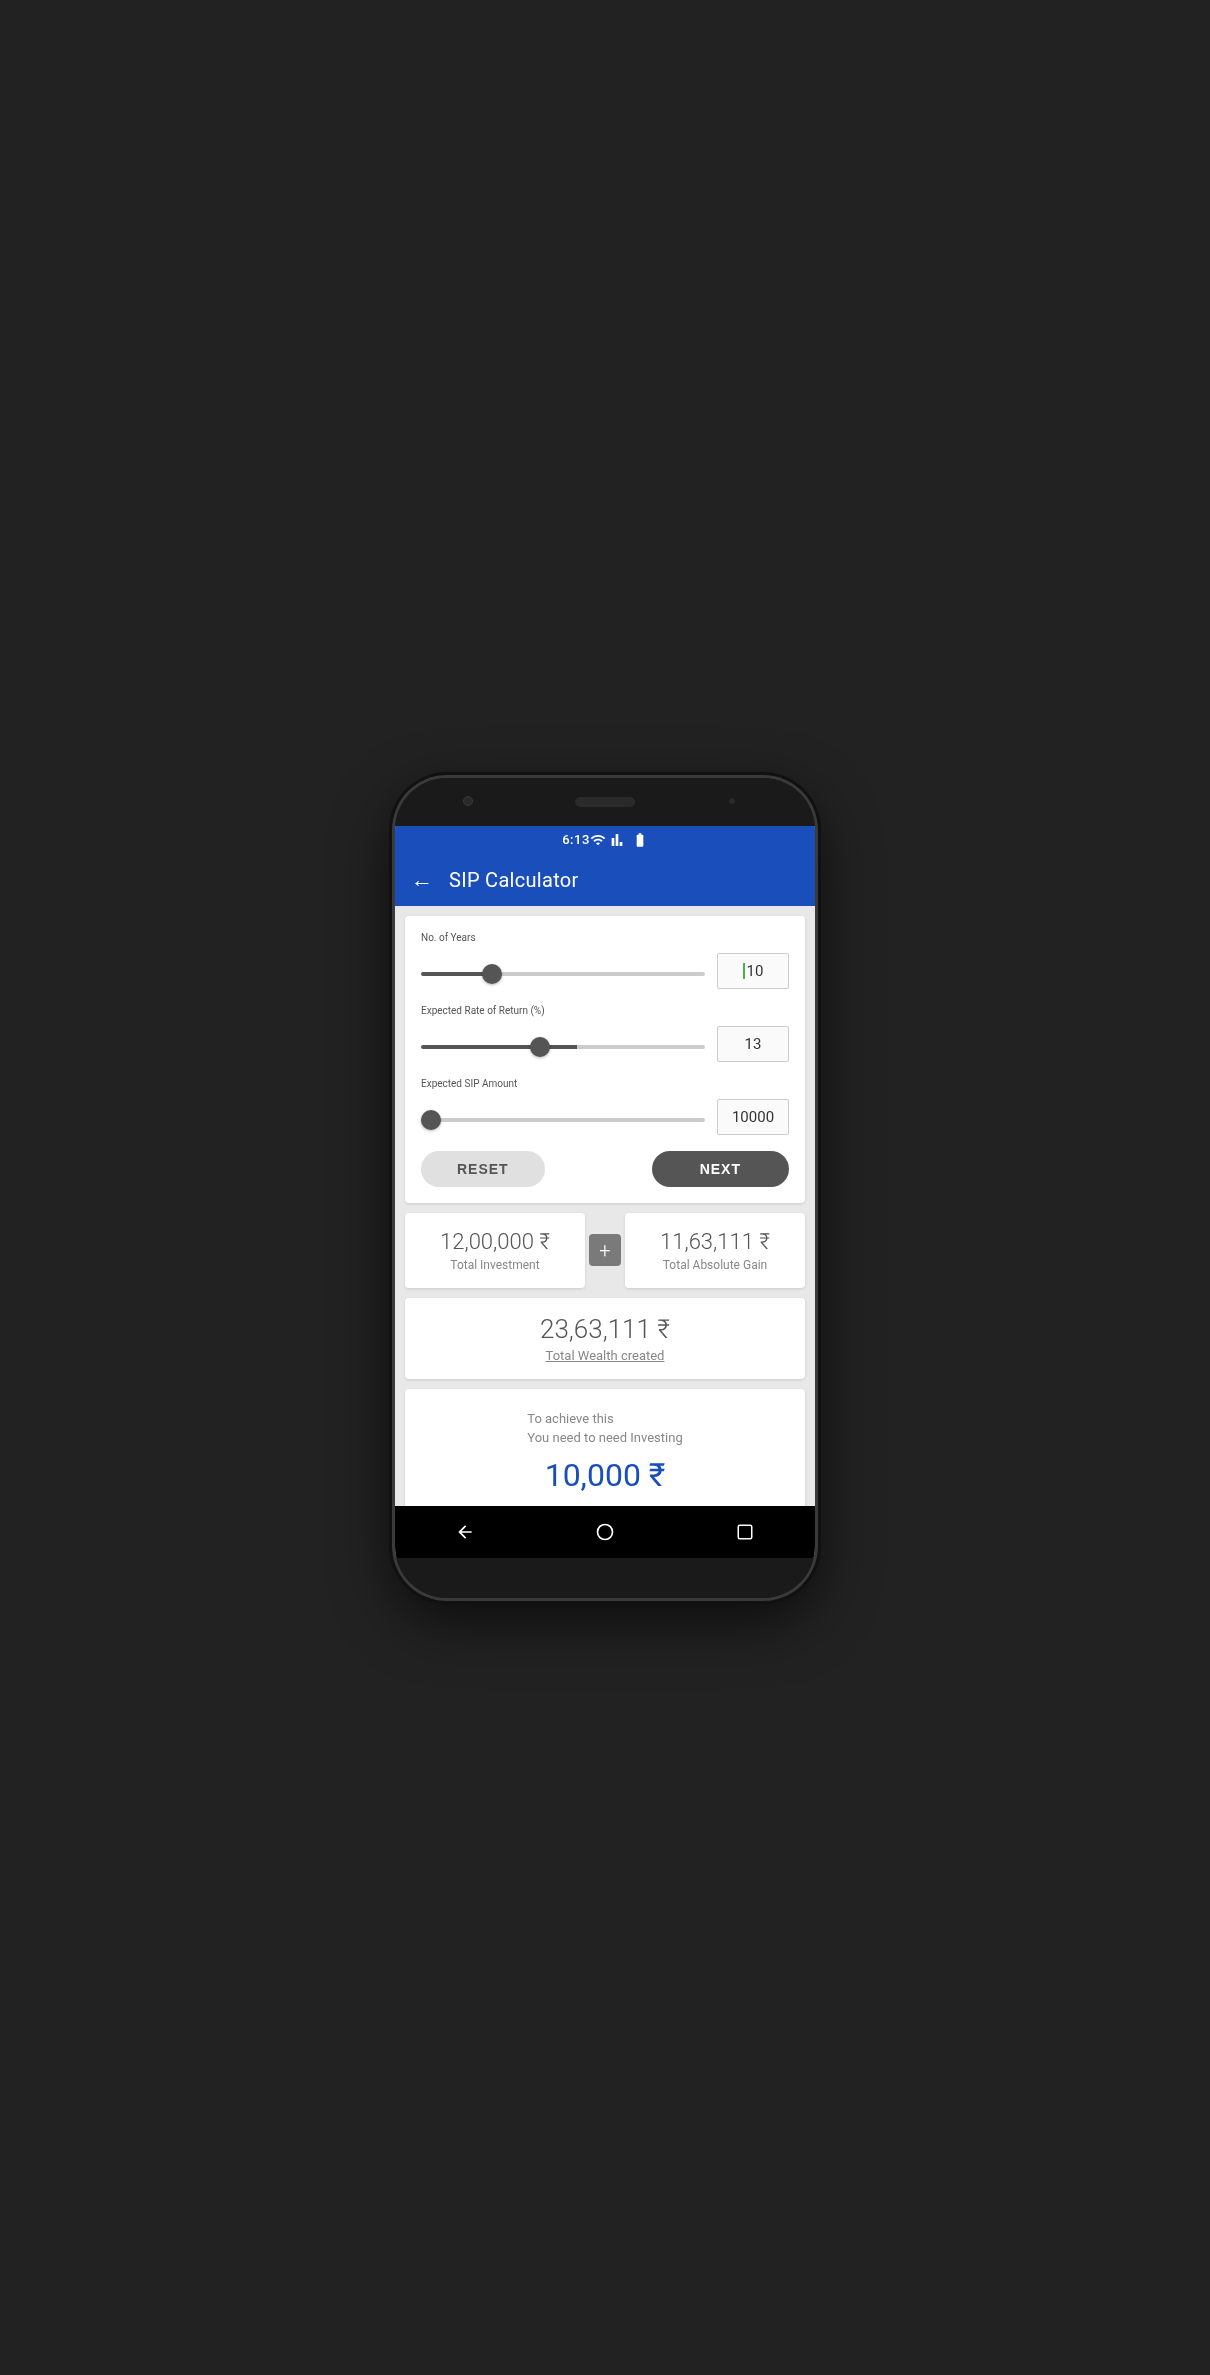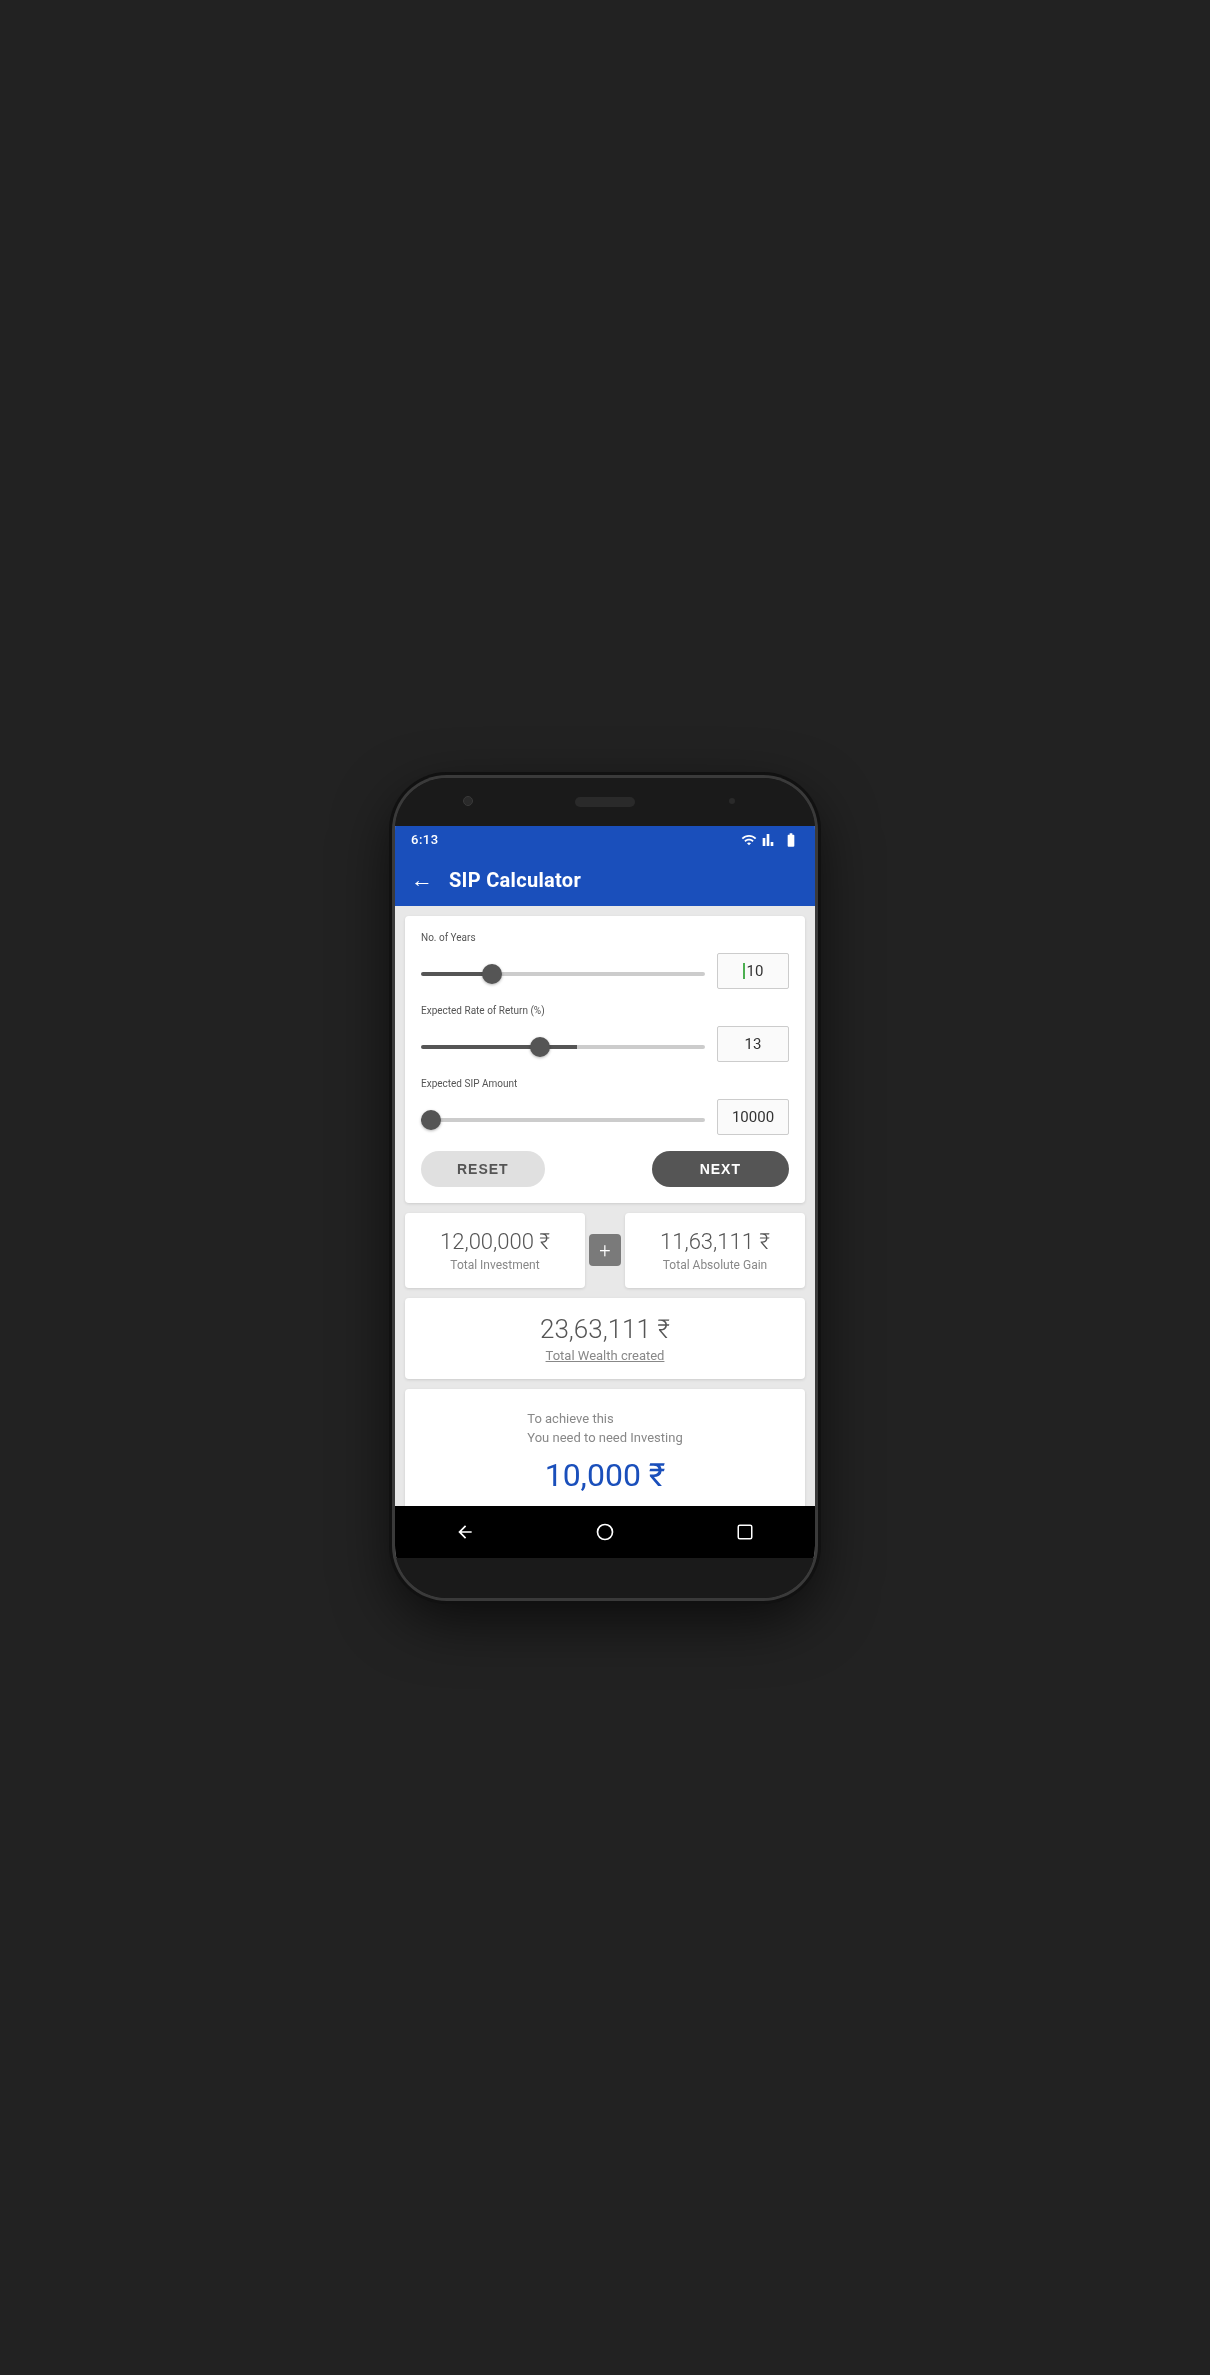--- a/index.html
+++ b/index.html
@@ -67,21 +67,21 @@
       flex-direction: column;
       overflow: hidden;
     }
 
     
     .status-bar {
       background: #1a4fbb;
       color: white;
       display: flex;
       align-items: center;
-      justify-content: space-between;
+      justify-content: center;
       padding: 5px 16px;
       height: 28px;
       flex-shrink: 0;
     }
     .status-time {
       font-size: 13px;
       font-weight: 500;
       letter-spacing: 0.5px;
     }
     .status-icons {
@@ -106,21 +106,21 @@
       flex-shrink: 0;
       gap: 16px;
     }
     .back-arrow {
       font-size: 22px;
       cursor: pointer;
       line-height: 1;
     }
     .app-title {
       font-size: 20px;
-      font-weight: 700;
+      font-weight: 400;
       letter-spacing: 0.3px;
     }
 
     
     .main-content {
       flex: 1;
       overflow-y: auto;
       padding: 10px;
       display: flex;
       flex-direction: column;

